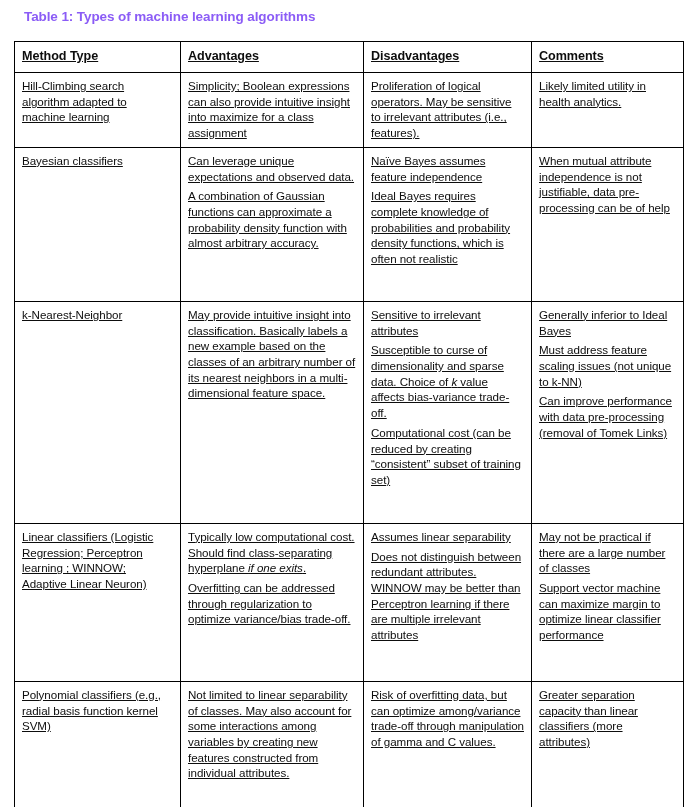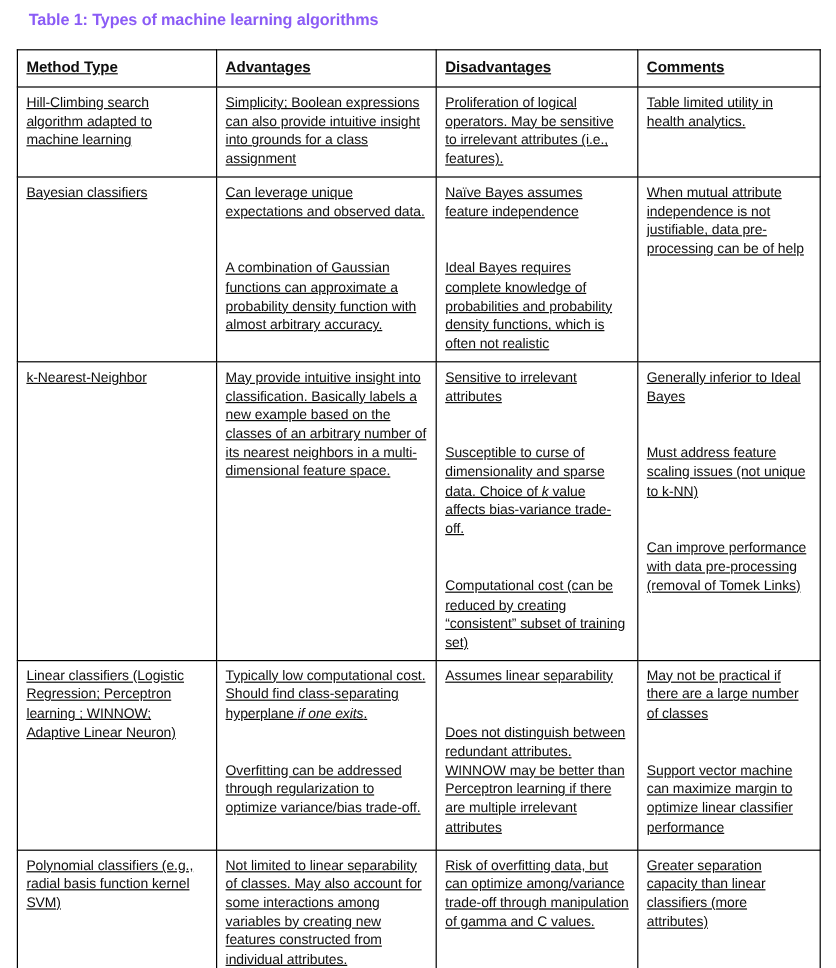--- a/index.html
+++ b/index.html
@@ -70,21 +70,21 @@
   .row-hill   { height: 72px; margin-left: 47px; }
   .row-bayes  { height: 154px; }
   .row-knn    { height: 222px; padding-left: 24px; }
   .row-linear { height: 158px; }
   .row-poly   { height: 130px; }
 
   .cell-p {
     margin: 0;
   }
   .cell-p + .cell-p {
-    margin-top: 32px;
+    margin-top: 4px;
   }
   em.it {
     font-style: italic;
   }
 </style>
 </head>
 <body>
 
 <div class="page">
 
@@ -106,27 +106,27 @@
           <th>Comments</th>
         </tr>
       </thead>
       <tbody>
 
         <tr class="row-hill">
           <td>
             <p class="cell-p">Hill-Climbing search algorithm adapted to machine learning</p>
           </td>
           <td>
-            <p class="cell-p">Simplicity; Boolean expressions can also provide intuitive insight into grounds for a class assignment</p>
+            <p class="cell-p">Simplicity; Boolean expressions can also provide intuitive insight into maximize for a class assignment</p>
           </td>
           <td>
             <p class="cell-p">Proliferation of logical operators. May be sensitive to irrelevant attributes (i.e., features).</p>
           </td>
           <td>
-            <p class="cell-p">Table limited utility in health analytics.</p>
+            <p class="cell-p">Likely limited utility in health analytics.</p>
           </td>
         </tr>
 
         <tr class="row-bayes">
           <td>
             <p class="cell-p">Bayesian classifiers</p>
           </td>
           <td>
             <p class="cell-p">Can leverage unique expectations and observed data.</p>
             <p class="cell-p">A combination of Gaussian functions can approximate a probability density function with almost arbitrary accuracy.</p>

